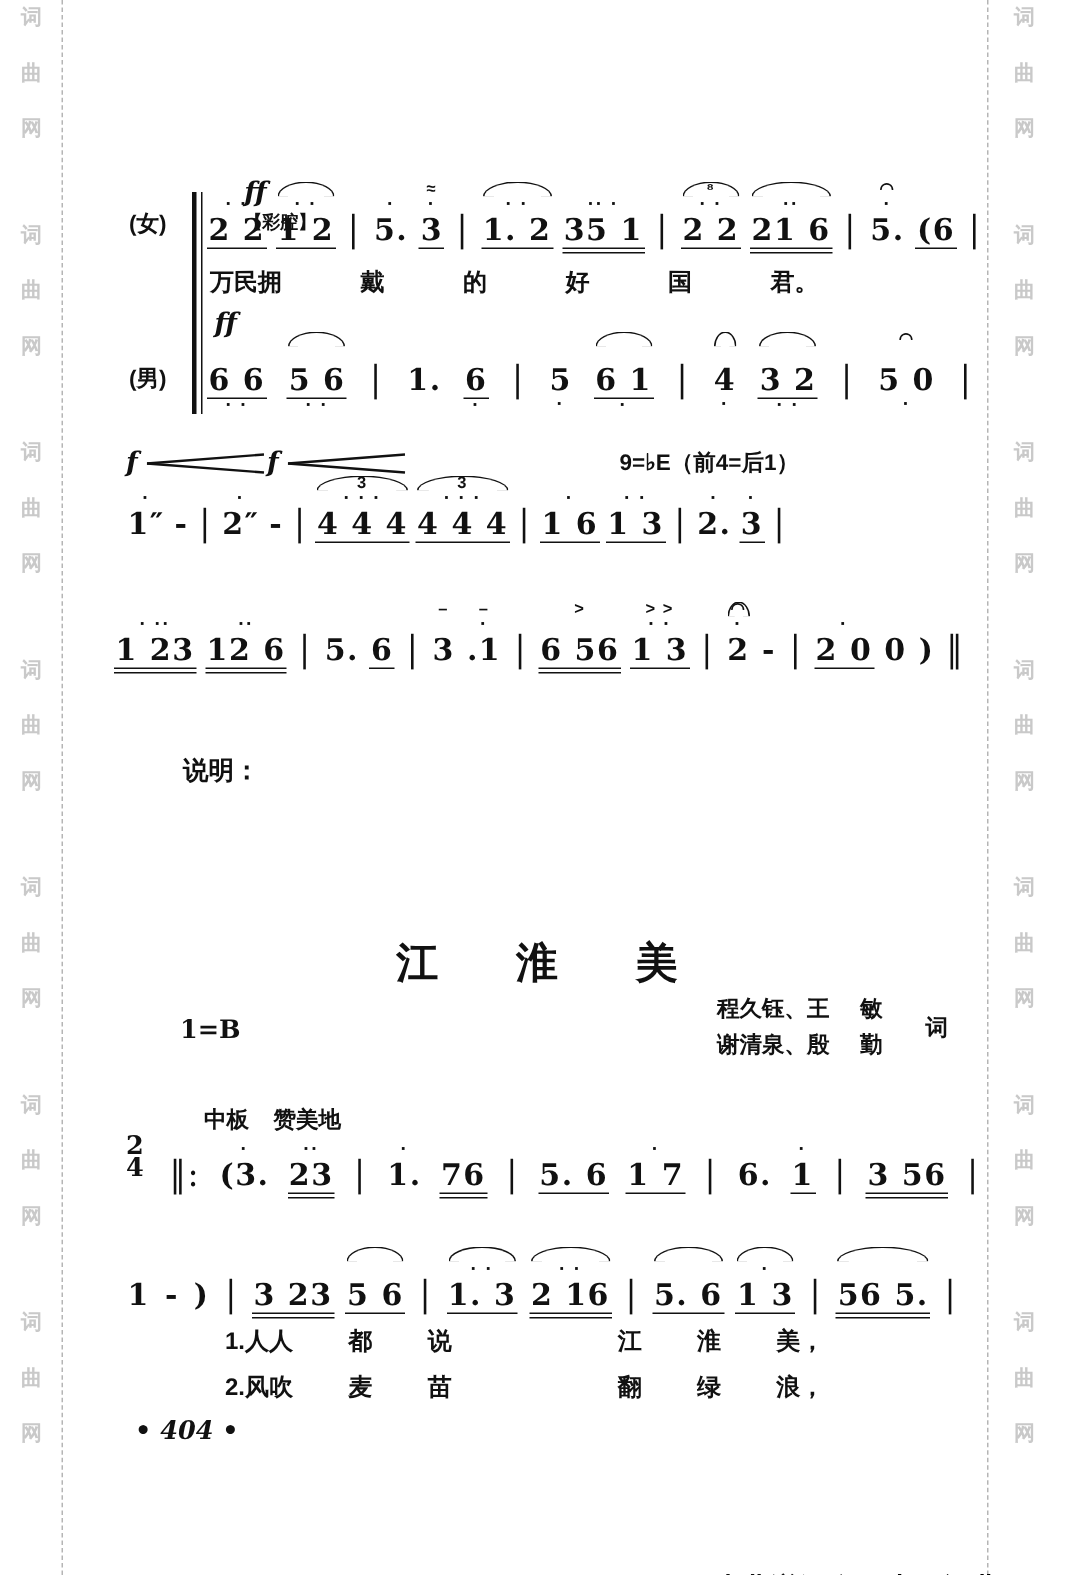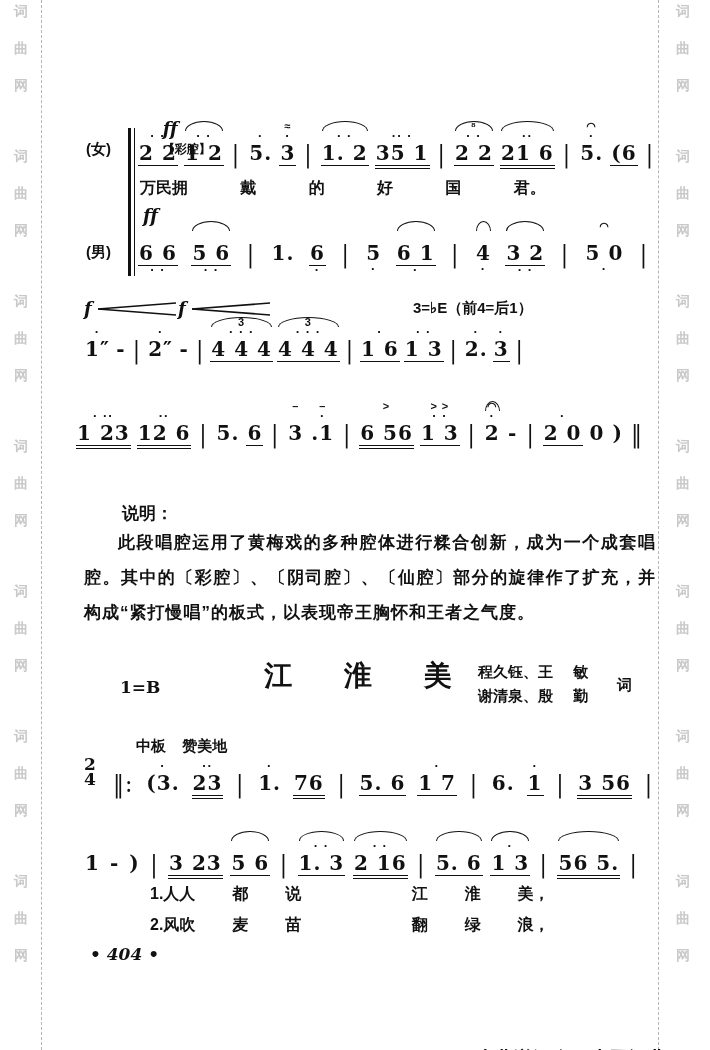--- a/index.html
+++ b/index.html
@@ -35,21 +35,21 @@
   .abs{position:absolute;white-space:pre;}
   .dyn{font-family:"DejaVu Serif","Liberation Serif",serif;font-style:italic;font-weight:700;font-size:18px;}
   .sys-bar{position:absolute;left:128px;top:128px;height:148px;width:3px;
            border-left:3px solid #111;border-right:1.2px solid #111;}
   .hairpin{position:absolute;display:flex;align-items:center;gap:4px;}
   .timesig{position:absolute;text-align:center;font-family:"DejaVu Serif","Liberation Serif",serif;
            font-weight:700;font-size:17px;}
   .timesig .num{display:block;line-height:15px;}
   .ts-line{width:15px;border-top:2.2px solid #111;margin:1px auto;}
   .para{text-indent:2em;text-align:justify;font-size:17px;font-weight:600;line-height:35px;letter-spacing:1px;}
-  .title{font-size:28px;font-weight:700;text-align:center;word-spacing:36px;letter-spacing:4px;margin-top:34px;}
+  .title{font-size:28px;font-weight:700;text-align:center;word-spacing:36px;letter-spacing:4px;}
   .footer-row{position:absolute;display:flex;align-items:baseline;gap:20px;font-size:19px;font-weight:700;margin-top:48px;}
 </style>
 </head>
 <body>
 
 <div class="page">
 
   <div class="wm-col wm-left" style="color: rgb(201, 201, 201);">
       <span class="wm-char">词</span>
       <span class="wm-char">曲</span>
@@ -320,21 +320,21 @@
       <line x1="2" y1="8" x2="80" y2="14" stroke="#111" stroke-width="1.6"></line>
     </svg>
   </div>
   <div class="hairpin" style="left:178px;top:298px;">
     <span class="dyn">f</span>
     <svg width="82" height="16">
       <line x1="2" y1="8" x2="80" y2="2" stroke="#111" stroke-width="1.6"></line>
       <line x1="2" y1="8" x2="80" y2="14" stroke="#111" stroke-width="1.6"></line>
     </svg>
   </div>
-  <div class="abs cjk" style="left:413px;top:299px;font-size:15px;">3=♭E（前4=后1）</div>
+  <div class="abs cjk" style="left:413px;top:299px;font-size:15px;">9=♭E（前4=后1）</div>
 
   <div class="music-line" style="left:84px;top:316px;width:442px;">
       <span class="note">
         <span class="r1"></span>
         <span class="r2">·</span>
         <span class="main">1″</span>
         <span class="r4"></span>
       </span>
       <span class="note">
         <span class="r1"></span>
@@ -529,21 +529,20 @@
       </span>
       <span class="note bar">
         <span class="r1"></span>
         <span class="r2"></span>
         <span class="main">‖</span>
         <span class="r4"></span>
       </span>
     </div>
 
   <div class="abs cjk" style="left:122px;top:502px;font-size:17px;">说明：</div>
-  <div class="abs para" style="left:84px;top:525px;width:572px;white-space:normal;">此段唱腔运用了黄梅戏的多种腔体进行糅合创新，成为一个成套唱腔。其中的〔彩腔〕、〔阴司腔〕、〔仙腔〕部分的旋律作了扩充，并构成“紧打慢唱”的板式，以表现帝王胸怀和王者之气度。</div>
 
   <div class="abs title" style="left:120px;top:623px;width:480px;">江 淮 美</div>
   <div class="abs" style="left:120px;top:677px;font-size:17px;font-weight:700;font-family:'DejaVu Serif','Liberation Serif',serif;">1=B</div>
 
   <div class="abs cjk" style="left:478px;top:663px;font-size:15px;word-spacing:6px;">程久钰、王  敏</div>
   <div class="abs cjk" style="left:478px;top:687px;font-size:15px;word-spacing:6px;">谢清泉、殷  勤</div>
   <div class="abs cjk" style="left:617px;top:676px;font-size:15px;">词</div>
 
   <div class="abs cjk" style="left:136px;top:737px;font-size:15px;word-spacing:4px;">中板  赞美地</div>
 

